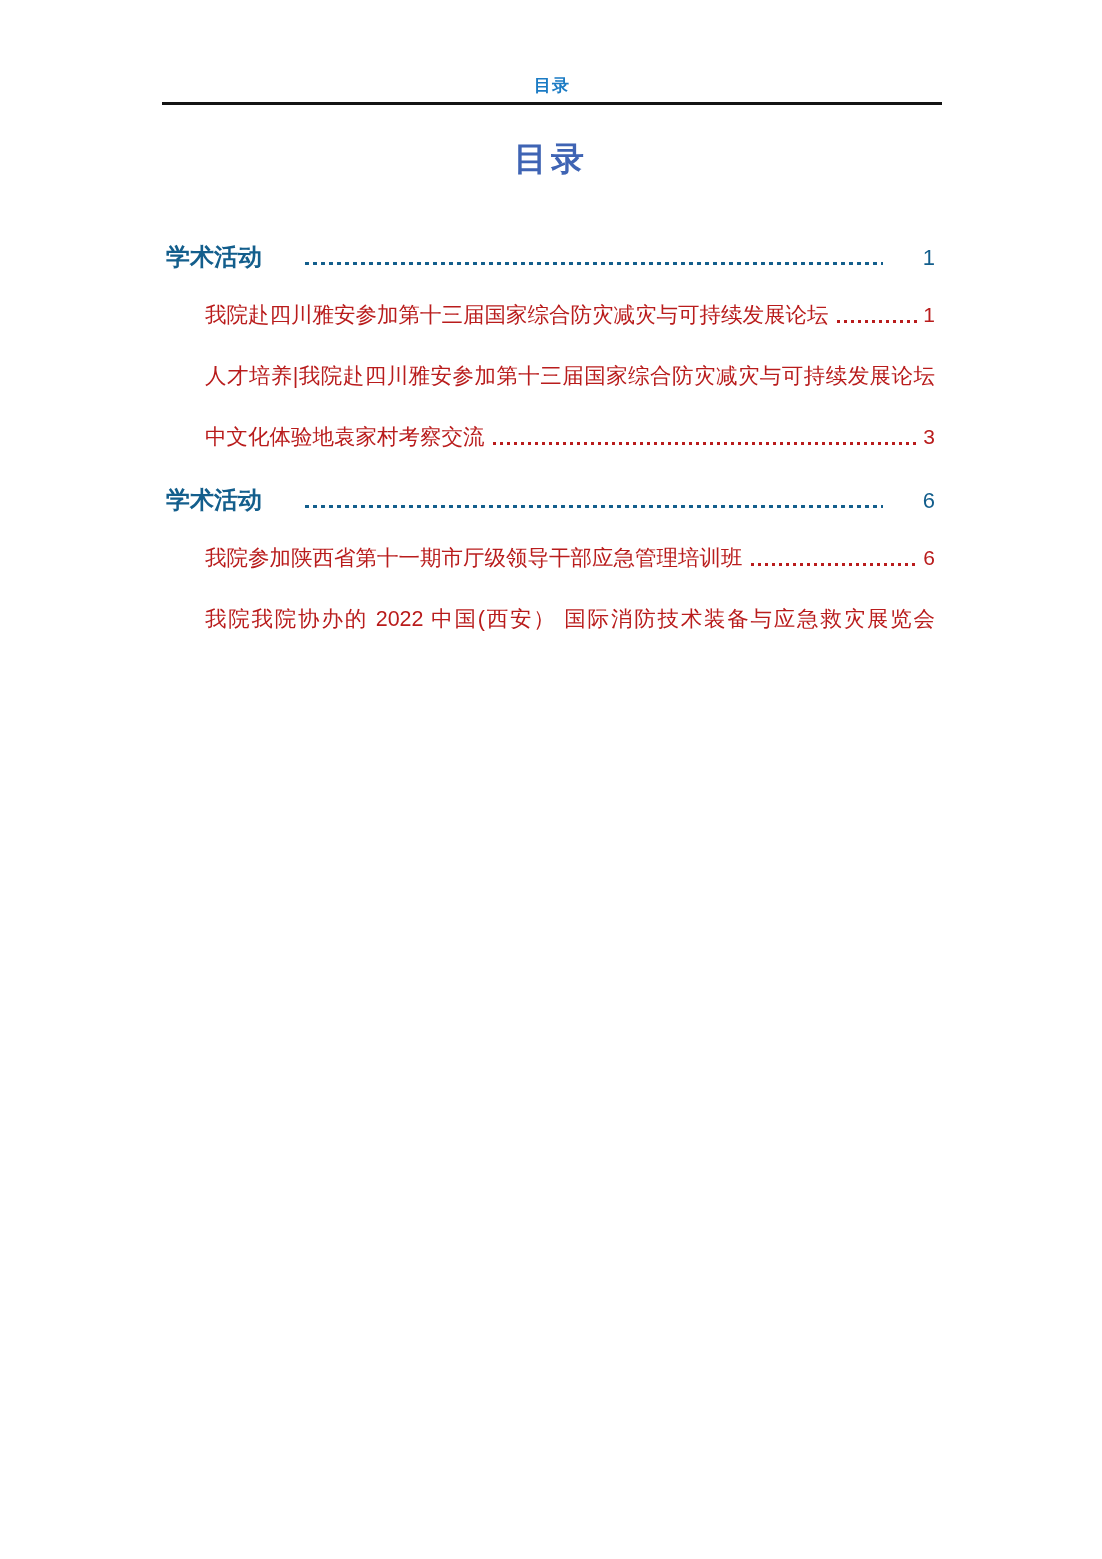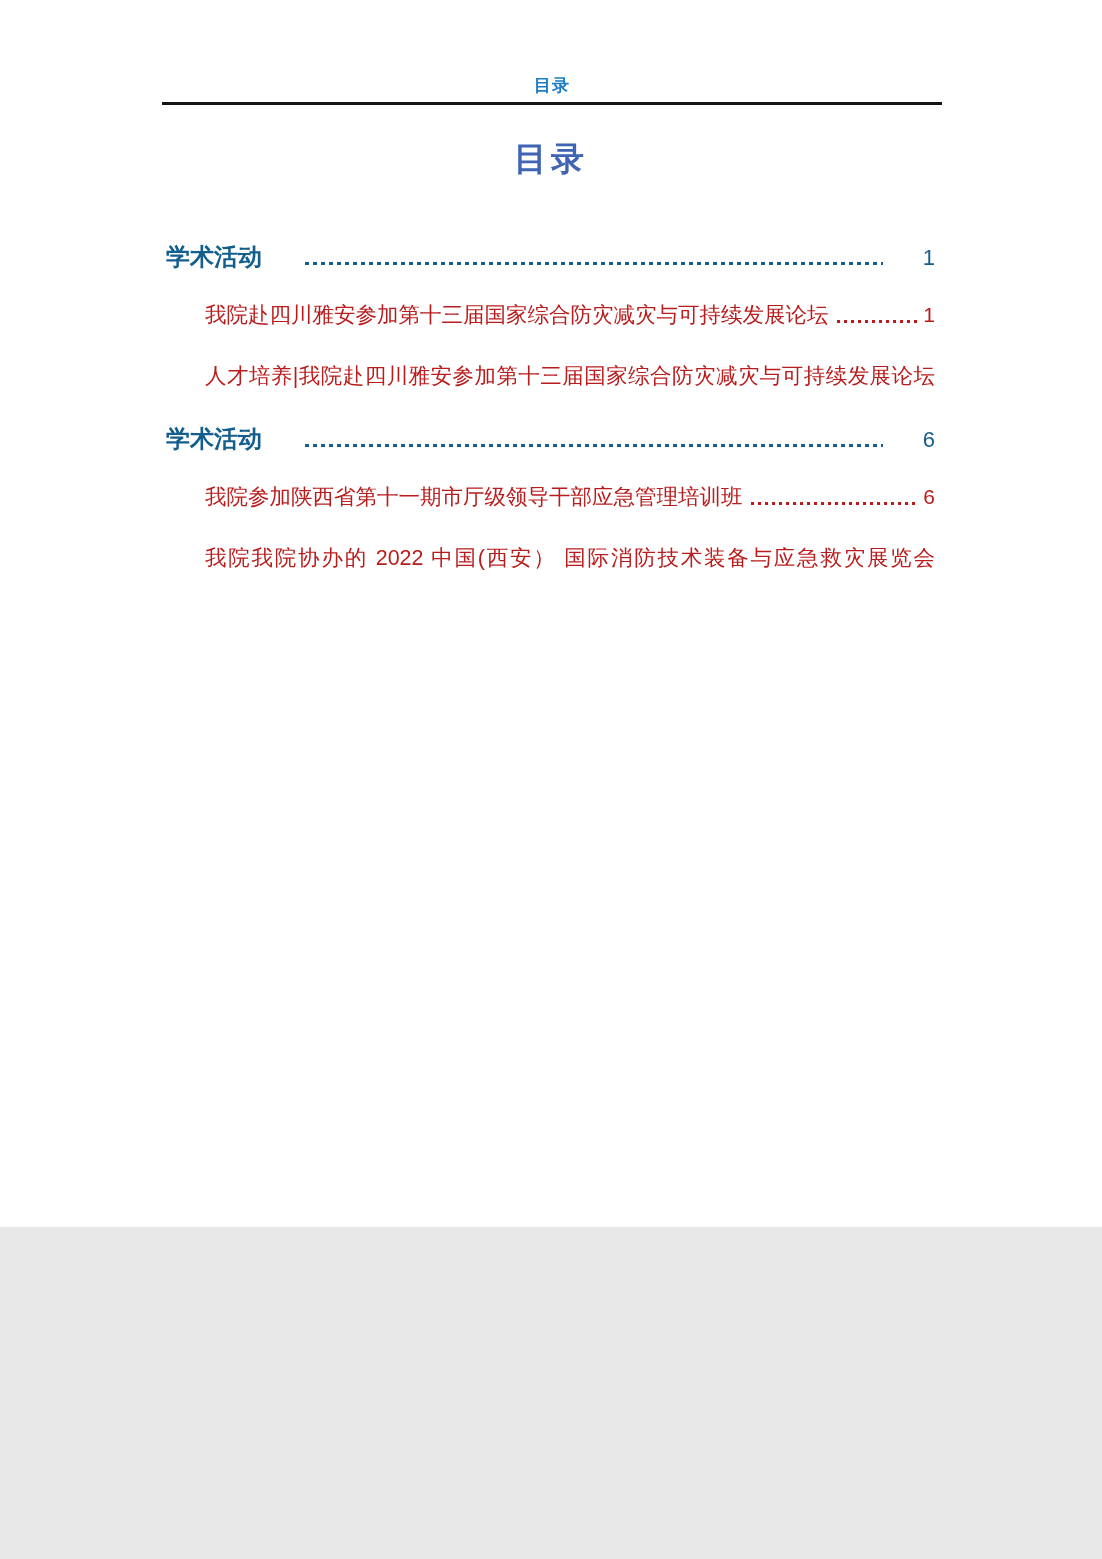--- a/index.html
+++ b/index.html
@@ -1,19 +1,19 @@
 <!DOCTYPE html>
 <html><head>
 <meta charset="utf-8">
 <style>
   html, body { margin: 0; padding: 0; background: #e8e8e8; }
   .page {
     position: relative;
     width: 1102px;
-    height: 1227px;
+    height: 1559px;
     margin: 0 auto;
     background: #ffffff;
     font-family: "Liberation Sans", "DejaVu Sans", sans-serif;
     color: #222222;
     overflow: hidden;
   }
   .running-header {
     margin: 74px 160px 0 162px;
     text-align: center;
     border-bottom: 3px solid #141414;
@@ -93,20 +93,25 @@
           <span>学术活动</span>
           <span class="dots"></span>
           <span class="pg">1</span>
         </div>
         <div class="toc-row item-row">
           <span class="item-text">我院赴四川雅安参加第十三届国家综合防灾减灾与可持续发展论坛</span>
           <span class="dots"></span>
           <span class="pg">1</span>
         </div>
         <div class="toc-row item-row full"><span class="item-text">人才培养|我院赴四川雅安参加第十三届国家综合防灾减灾与可持续发展论坛</span></div>
+        <div class="toc-row item-row">
+          <span class="item-text">中文化体验地袁家村考察交流</span>
+          <span class="dots"></span>
+          <span class="pg">3</span>
+        </div>
       </div>
       <div class="toc-section">
         <div class="toc-row section-row">
           <span>学术活动</span>
           <span class="dots"></span>
           <span class="pg">6</span>
         </div>
         <div class="toc-row item-row">
           <span class="item-text">我院参加陕西省第十一期市厅级领导干部应急管理培训班</span>
           <span class="dots"></span>

